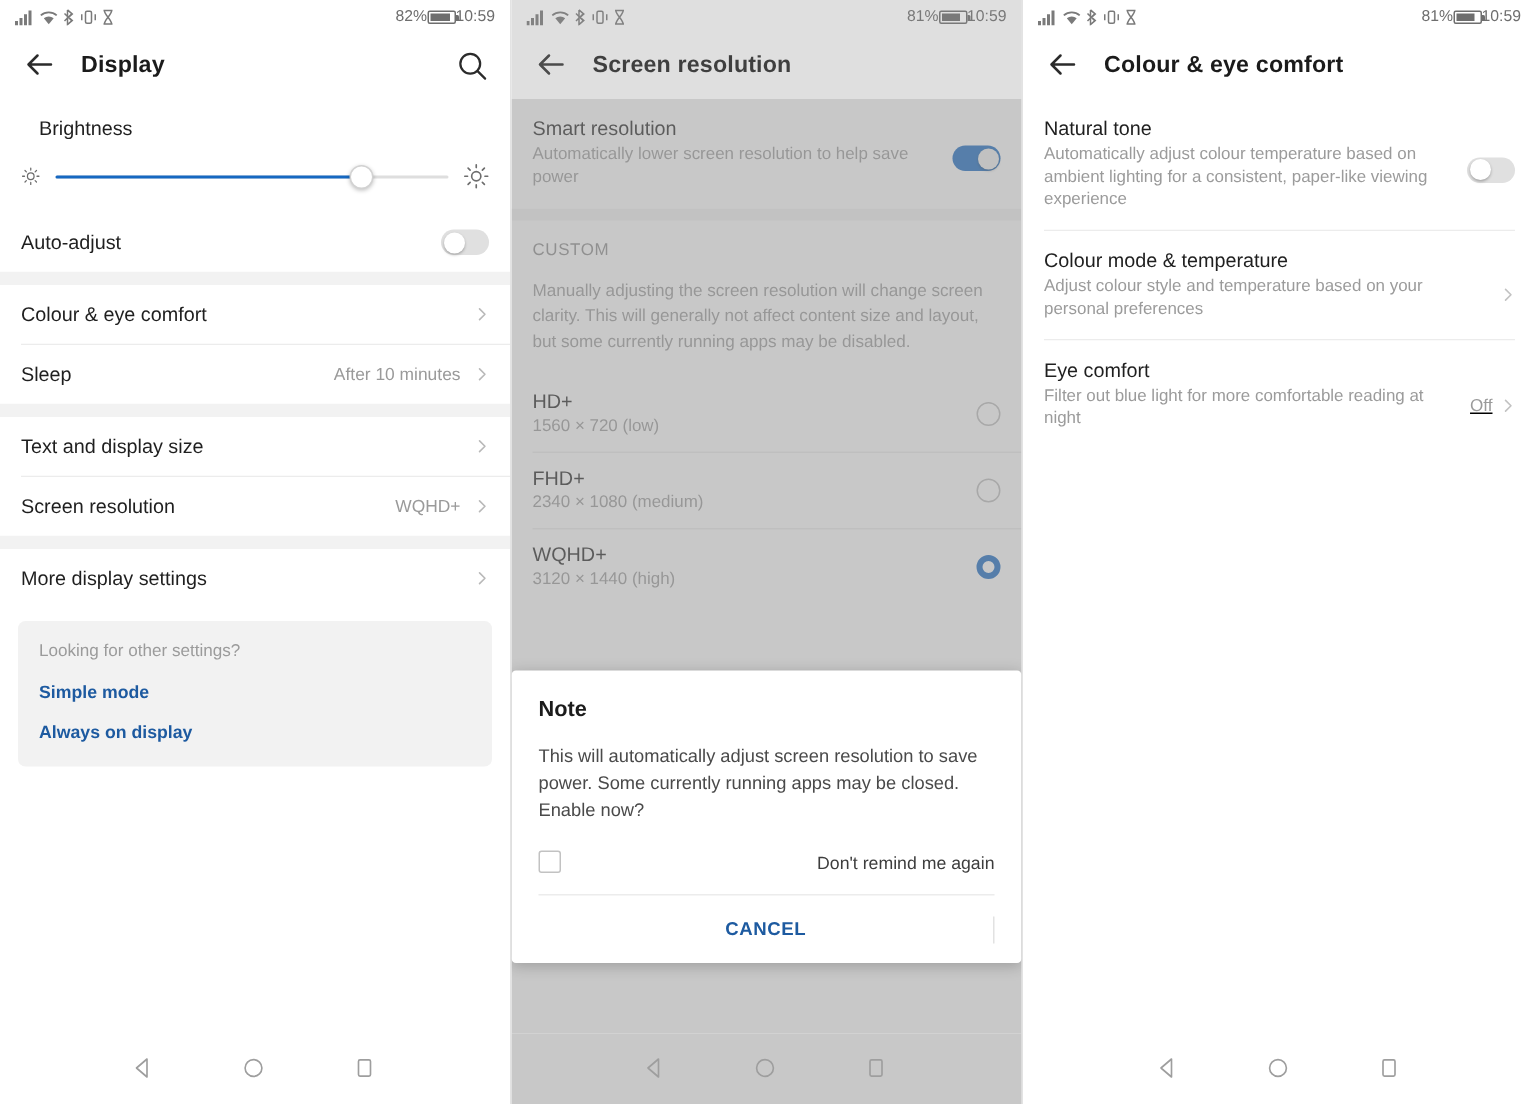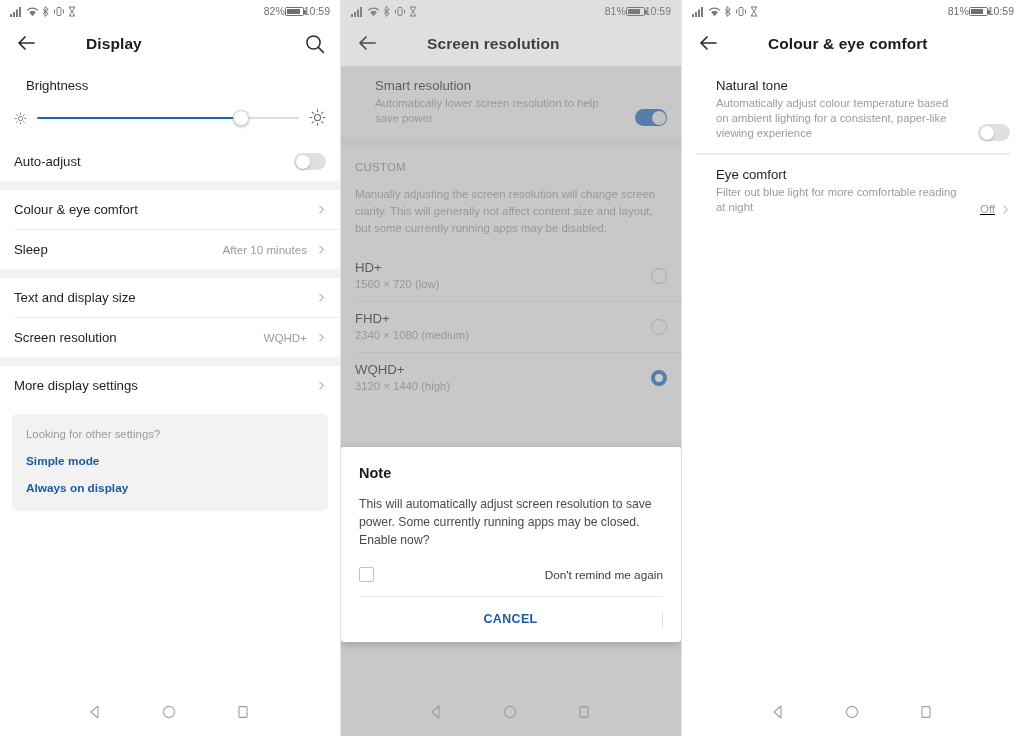--- a/index.html
+++ b/index.html
@@ -38,21 +38,20 @@
     background:#6e6e6e; border-radius:0 1px 1px 0;
   }
   .battery i { position:absolute; left:1px; top:1px; bottom:1px; background:#6e6e6e; display:block;}
 
   
   .appbar {
     height: 44px; flex: 0 0 44px;
     display: flex; align-items: center;
     padding: 0 14px;
     background: transparent;
-    gap: 32px;
   }
   .appbar .back { width: 26px; height: 26px; flex:0 0 26px; cursor: pointer; }
   .appbar .title {
     font-size: 15.5px; color: #1b1b1b; font-weight: 600;
     margin-left: 14px; letter-spacing: .1px;
   }
   .appbar .spacer { flex: 1; }
   .appbar .search { width: 22px; height: 22px; cursor: pointer; }
 
   
@@ -108,22 +107,22 @@
   }
   .lookcard .hint { font-size: 11.4px; color:#9b9b9b; margin-bottom: 14px;}
   .lookcard a {
     display:block; font-size: 11.8px; color:#1d5aa0; font-weight:700;
     margin-bottom: 13px; text-decoration:none; cursor:pointer;
   }
   .lookcard a:last-child { margin-bottom:0;}
 
   
   .row2 {
-    position: relative; display:flex; align-items:flex-end;
-    padding: 10px 14px 11px 14px; background:#fff;margin-left:20px;
+    position: relative; display:flex; align-items:center;
+    padding: 10px 14px 11px 14px; background:#fff;
   }
   .row2 .txt { flex:1; padding-right: 10px;}
   .row2 .t1 { font-size: 13.2px; color:#1f1f1f; line-height: 17px; }
   .row2 .t2 { font-size: 11.3px; color:#9b9b9b; line-height: 15px; margin-top:2px;}
   .row2 .right { display:flex; align-items:center; padding-top: 8px; text-decoration: underline;}
   .row2 .right .ovalue { font-size:11.4px; color:#9a9a9a; }
 
   
   .section-label {
     padding: 14px 14px 9px 14px; font-size: 11.3px; color: #8d8d8d; letter-spacing:.4px;
@@ -577,20 +576,33 @@
         </span>
         <span class="right">
           <span class="toggle">
               <span class="thumb"></span>
             </span>
         </span>
       </div>
 
       <div class="divider" style="margin-right:14px"></div>
 
+      <div class="row2" style="padding:11px 14px 12px 14px">
+        <span class="txt" style="padding-right:16px">
+          <span class="t1" style="display:block">Colour mode &amp; temperature</span>
+          <span class="t2" style="display:block">Adjust colour style and temperature based on your personal preferences</span>
+        </span>
+        <span class="right" style="padding-top:14px">
+          <span class="chev">
+            <svg width="9" height="9" viewBox="0 0 10 10">
+                <path d="M3 1 L7 5 L3 9" stroke="#c2c2c2" stroke-width="1.2" fill="none" stroke-linecap="round" stroke-linejoin="round"></path>
+              </svg>
+          </span>
+        </span>
+      </div>
 
       <div class="divider" style="margin-right:14px"></div>
 
       <div class="row2" style="padding:11px 14px 12px 14px">
         <span class="txt" style="padding-right:16px">
           <span class="t1" style="display:block">Eye comfort</span>
           <span class="t2" style="display:block; max-width:255px">Filter out blue light for more comfortable reading at night</span>
         </span>
         <span class="right" style="padding-top:16px">
           <span class="ovalue">Off</span>

